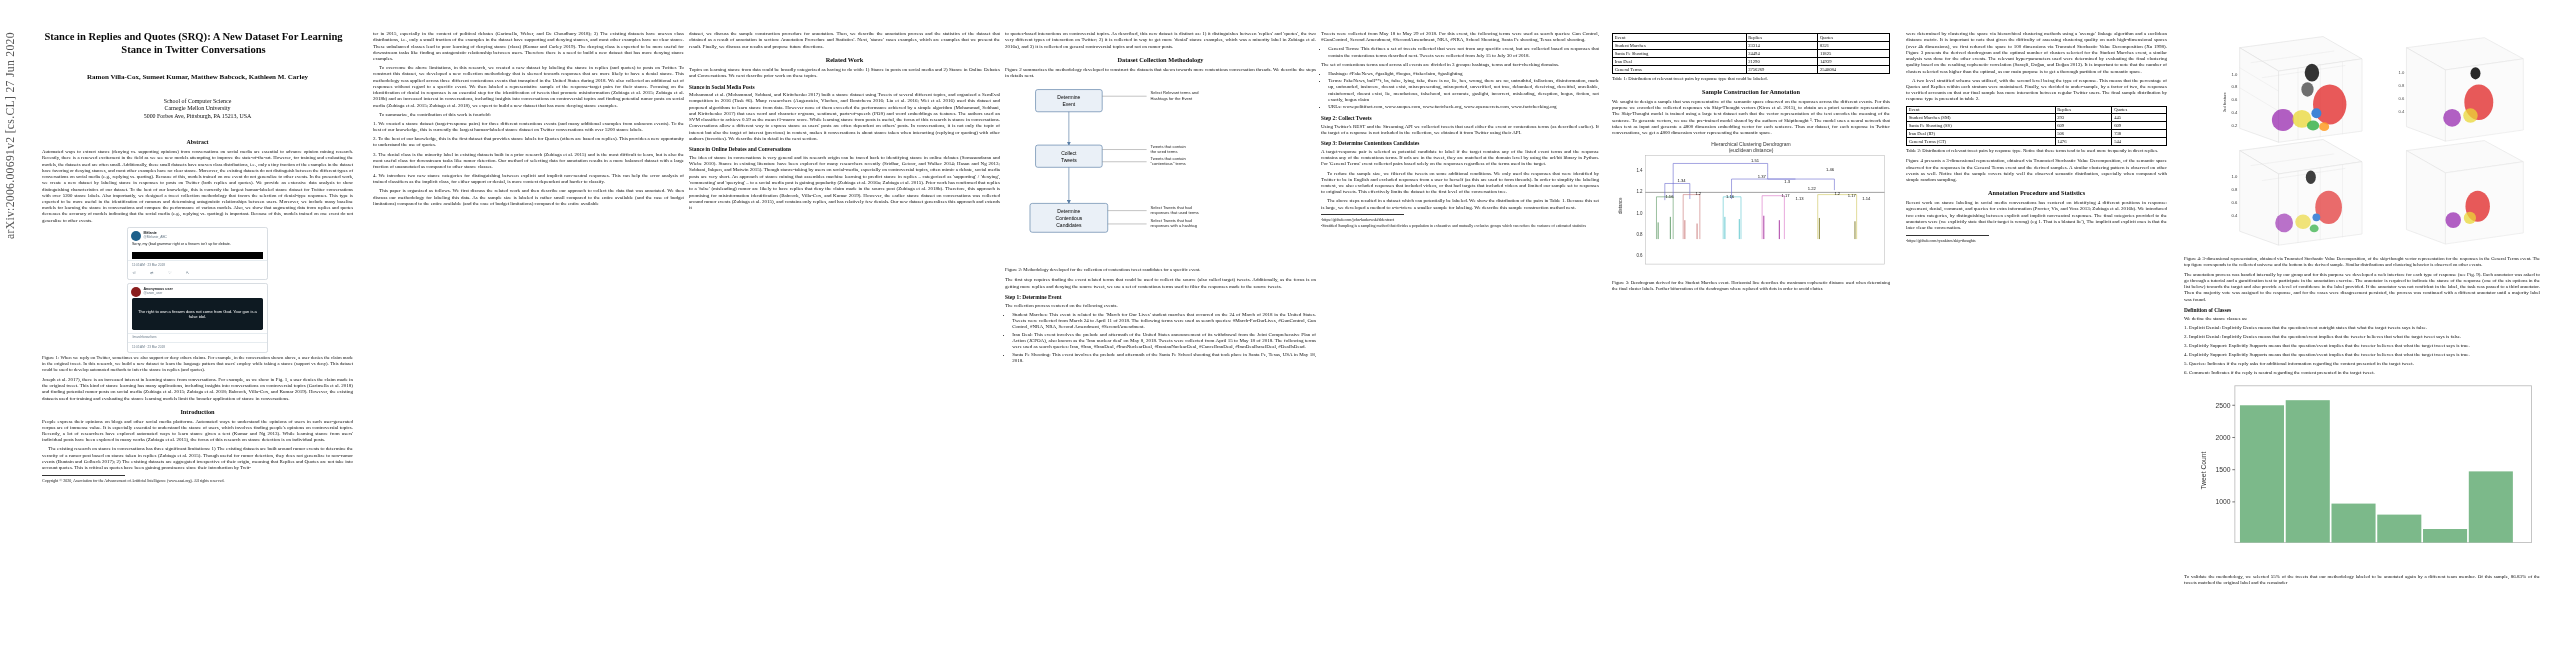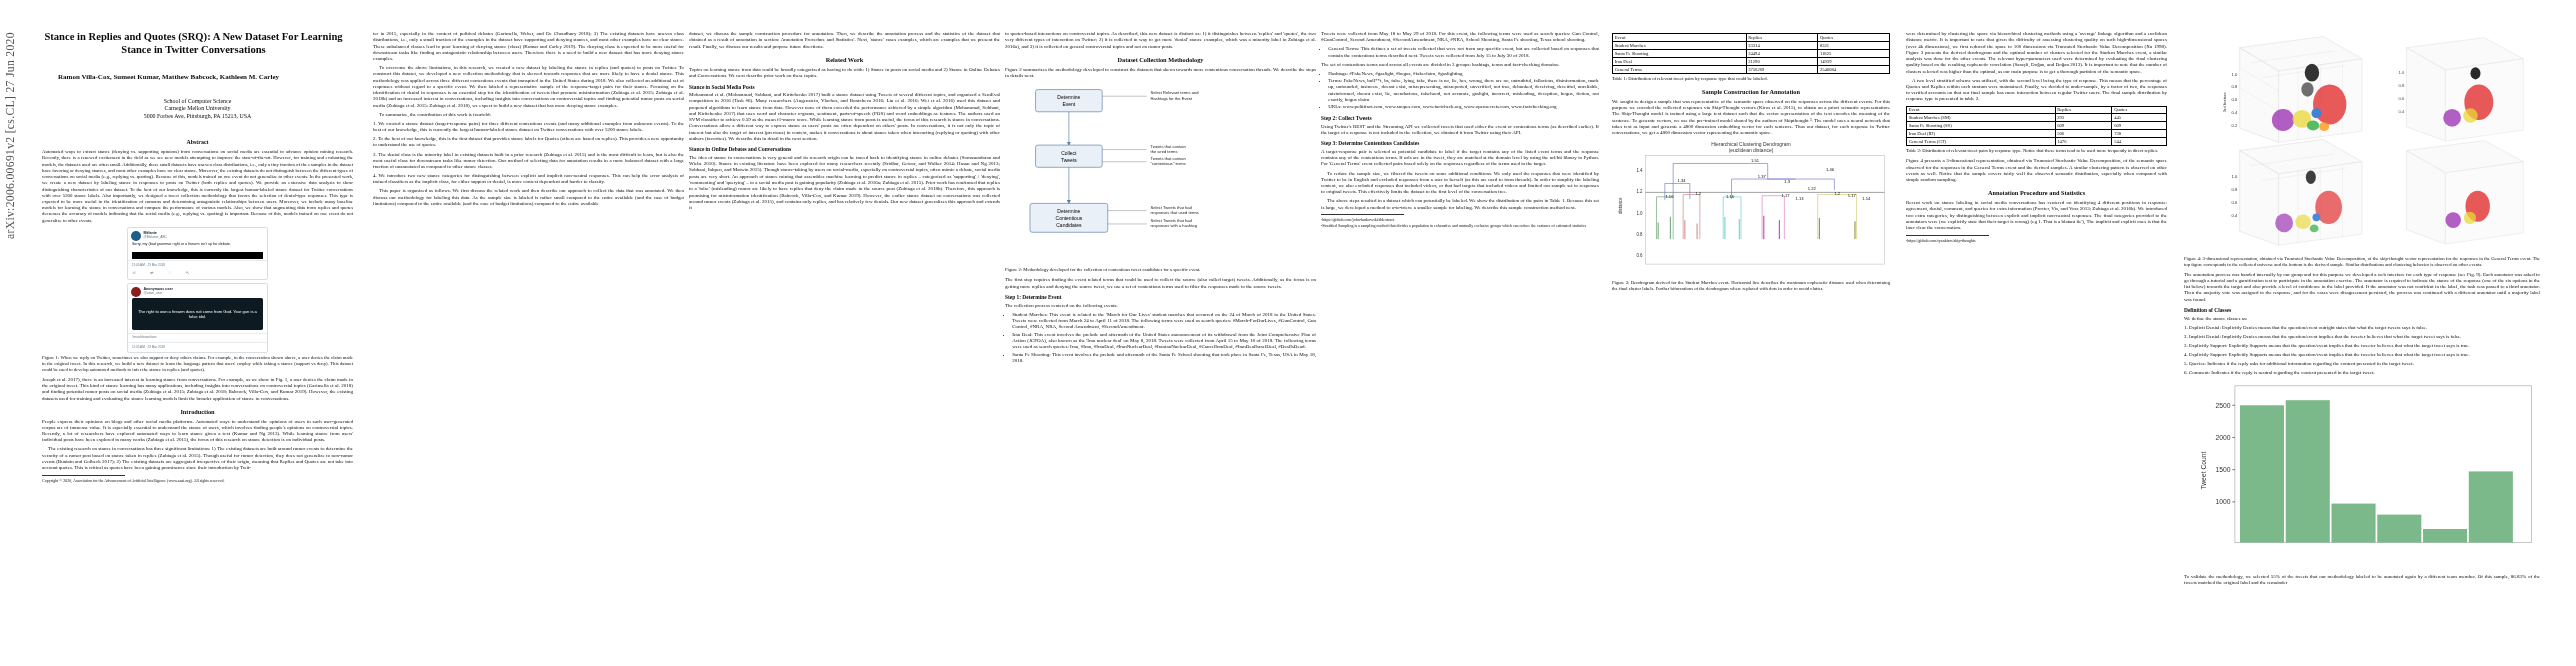--- a/index.html
+++ b/index.html
@@ -12,21 +12,21 @@
   .col{position:absolute;top:31px;width:311px;font-size:5px;line-height:1.255;text-align:justify;
        text-justify:inter-word;hyphens:auto;-webkit-hyphens:auto;color:#0b0b0b;}
   .c1{left:42px;}  .c2{left:373px;} .c3{left:689px;} .c4{left:1005px;}
   .c5{left:1321px;} .c6{left:1612px;width:278px;} .c7{left:1906px;width:261px;}
   .c8{left:2184px;width:356px;}
 
   p{margin:0 0 2.8px 0;text-indent:6.1px;}
   p.ni{text-indent:0;}
   h1.title{font-size:10.6px;font-weight:bold;text-align:center;line-height:1.22;margin:0 8px 9px 0;text-indent:0;
       font-family:"Liberation Serif",serif;}
-  .authors{font-size:7px;font-weight:bold;margin:16px;text-indent:0;}
+  .authors{font-size:7px;font-weight:bold;text-align:center;margin:16px;text-indent:0;}
   .affil{font-size:5.9px;text-align:center;margin:0;text-indent:0;line-height:1.3;}
   h2.sec{font-size:6.3px;font-weight:bold;text-align:center;margin:6.1px 0 2.8px 0;text-indent:0;}
   h3.sub{font-size:5.4px;font-weight:bold;text-align:left;margin:4.4px 0 1.7px 0;text-indent:0;}
   .abshead{font-size:5.9px;font-weight:bold;text-align:center;margin:5px 0 2.8px 0;text-indent:0;}
   .abs{font-size:4.8px;line-height:1.3;text-align:justify;}
   .fcap{font-size:4.7px;line-height:1.28;text-align:justify;margin:2.2px 0 3.9px 0;text-indent:0;}
   .foot{font-size:4px;line-height:1.3;text-align:justify;margin:0;text-indent:0;color:#111;}
   .footrule{border-top:0.6px solid #333;width:83px;margin:3.3px 0 2.2px 0;}
 
   ul.b{margin:1.1px 0 2.8px 0;padding-left:7.2px;}

